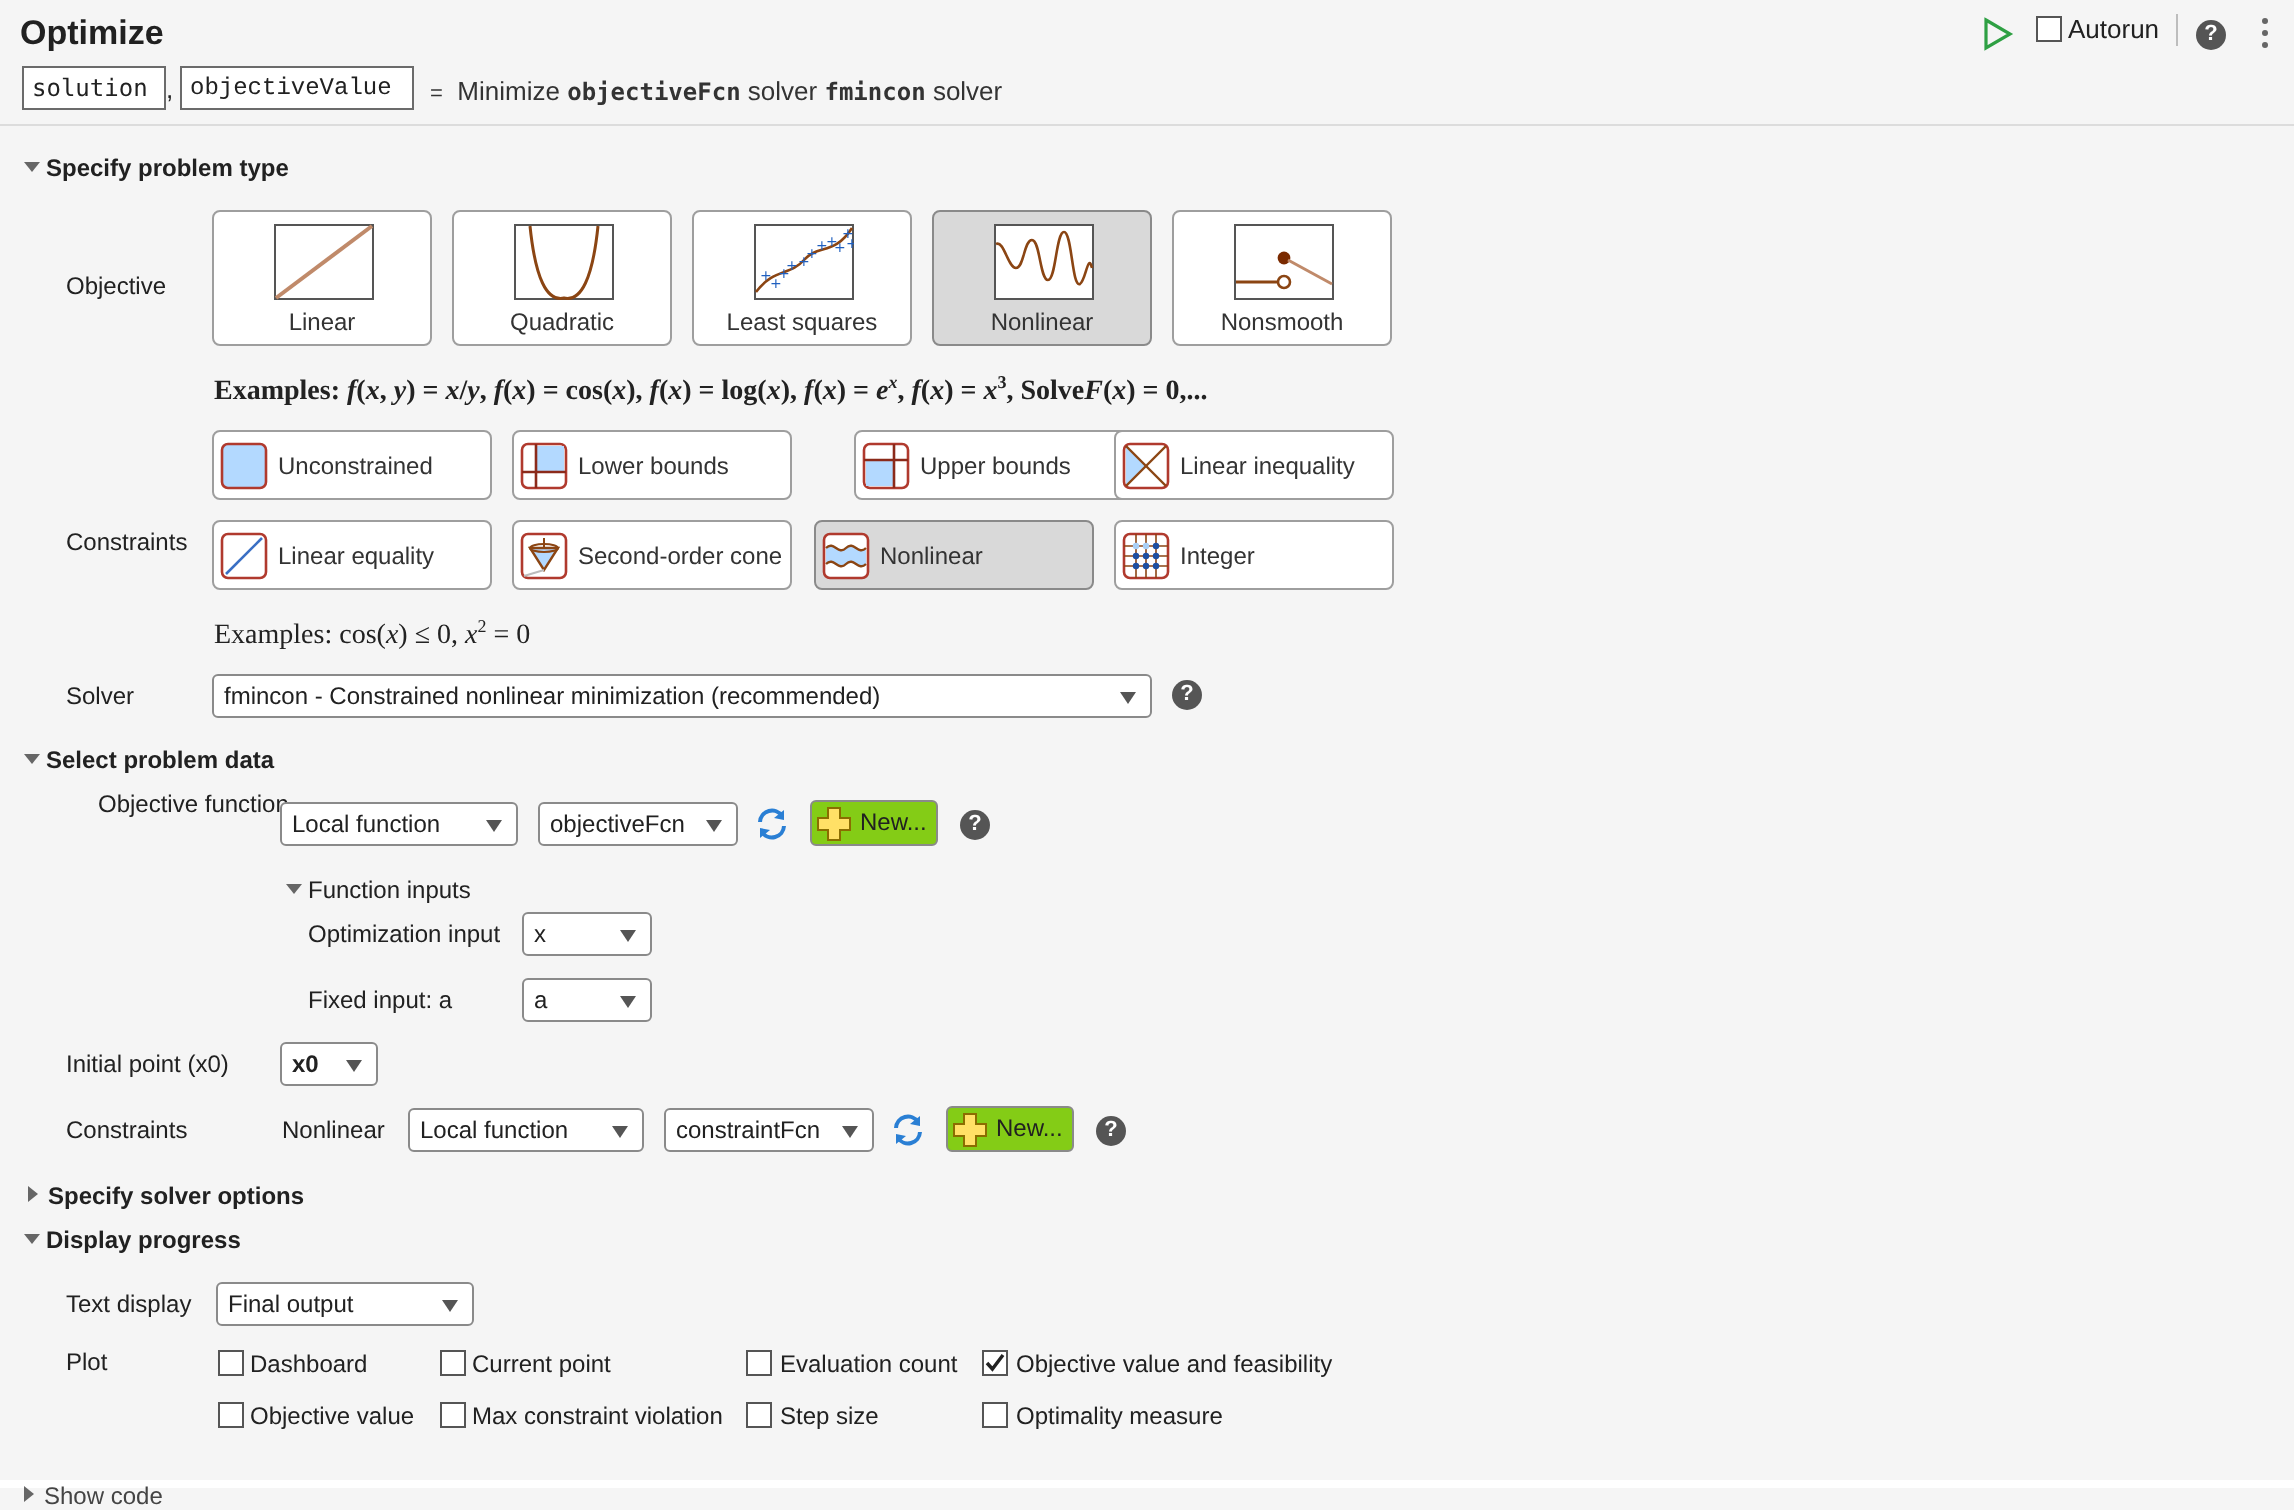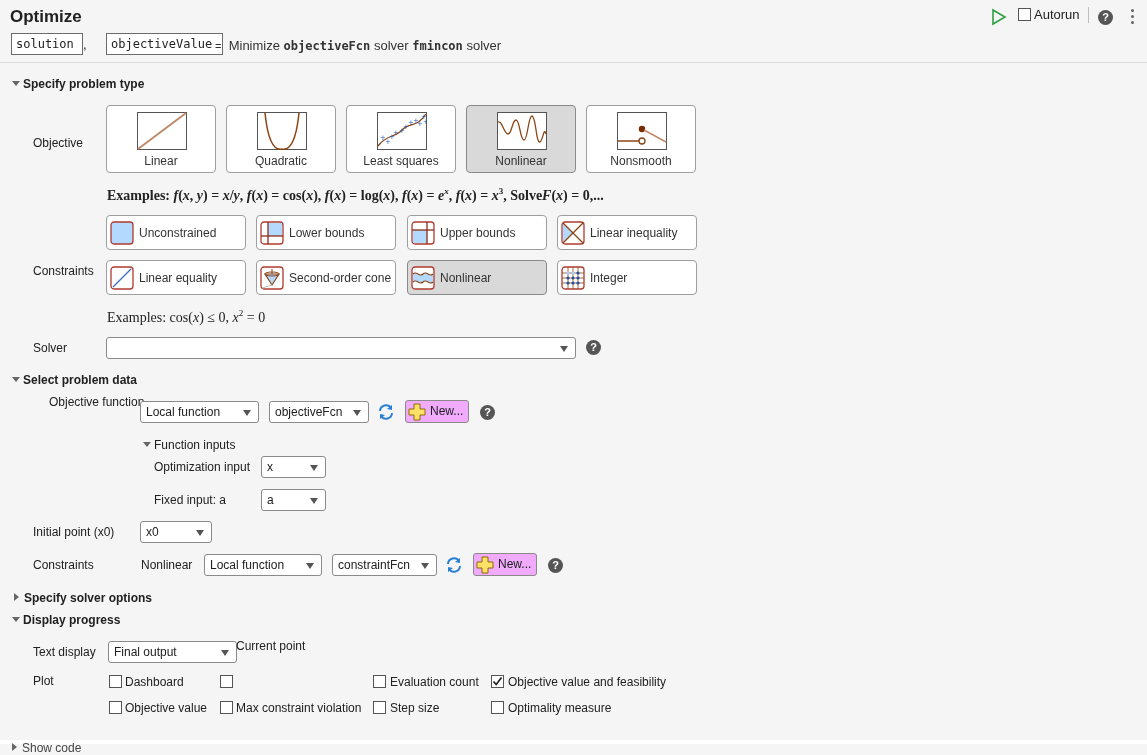--- a/index.html
+++ b/index.html
@@ -56,39 +56,39 @@
   .examples { font-family: "Liberation Serif", serif; font-size: 14px; color: #222; }
   .examples i { font-style: italic; }
 
   .dd {
     height: 22px; border: 1px solid #8a8a8a; border-radius: 3px; background: #fff;
     font-size: 12px; line-height: 20px; padding-left: 5px; color: #212121; cursor: pointer;
   }
   .dd .arrow { position: absolute; right: 7px; top: 8px; width: 0; height: 0; border-left: 4px solid transparent; border-right: 4px solid transparent; border-top: 6px solid #555; }
   .refresh { width: 18px; height: 18px; }
   .new-btn {
-    height: 23px; border: 1px solid #8a8a8a; border-radius: 3px; background: #f0abfc; cursor: pointer;
+    height: 23px; border: 1px solid #8a8a8a; border-radius: 3px; background: #84cc16; cursor: pointer;
     font-size: 12px; line-height: 21px; color: #212121;
   }
   .new-btn svg { position: absolute; left: 2px; top: 2px; }
   .new-btn .cap { position: absolute; left: 24px; top: 0; }
 
   .cb { width: 13px; height: 13px; border: 1px solid #555; background: #fff; }
   .cb-label { font-size: 12px; color: #212121; white-space: nowrap; }
   .footer { left: 0; top: 740px; width: 1147px; height: 15px; background: #f5f5f5; border-top: 4px solid #fff; }
   .showcode { left: 12px; top: 741px; font-size: 12px; color: #444; }
 </style>
 </head>
 <body>
 
 <div class="abs title">Optimize</div>
 
 <div class="abs outbox" style="left:11px;width:72px;">solution</div>
 <div class="abs comma">,</div>
-<div class="abs outbox" style="left:106px;width:117px;">objectiveValue</div>
+<div class="abs outbox" style="left:90px;width:117px;font-family:Liberation Mono, monospace;">objectiveValue</div>
 
 <div class="abs summary">
   <span style="font-size:11px;">=</span>&nbsp;
   <span>Minimize</span>
   <span class="mono">objectiveFcn</span>
   <span>solver</span>
   <span class="mono">fmincon</span>
   <span>solver</span>
 </div>
 
@@ -180,21 +180,21 @@
 </div>
 <div class="abs con-btn" style="left:256px;top:215px;">
   <svg width="24" height="24" viewBox="0 0 24 24">
     <rect x="1" y="1" width="22" height="22" rx="3" fill="#fff" stroke="#b03a2e" stroke-width="1.3"></rect>
     <rect x="8" y="2" width="14" height="13" fill="#b3d9ff"></rect>
     <line x1="8" y1="1" x2="8" y2="23" stroke="#8b2a1a" stroke-width="1.3"></line>
     <line x1="1" y1="15" x2="23" y2="15" stroke="#8b2a1a" stroke-width="1.3"></line>
   </svg>
   <div class="cap">Lower bounds</div>
 </div>
-<div class="abs con-btn" style="left:407px;top:215px;padding-left:37px;">
+<div class="abs con-btn" style="left:427px;top:215px;padding-left:37px;">
   <svg width="24" height="24" viewBox="0 0 24 24">
     <rect x="1" y="1" width="22" height="22" rx="3" fill="#fff" stroke="#b03a2e" stroke-width="1.3"></rect>
     <rect x="2" y="9" width="14" height="13" fill="#b3d9ff"></rect>
     <line x1="16" y1="1" x2="16" y2="23" stroke="#8b2a1a" stroke-width="1.3"></line>
     <line x1="1" y1="9" x2="23" y2="9" stroke="#8b2a1a" stroke-width="1.3"></line>
   </svg>
   <div class="cap">Upper bounds</div>
 </div>
 <div class="abs con-btn" style="left:557px;top:215px;">
   <svg width="24" height="24" viewBox="0 0 24 24">
@@ -260,20 +260,21 @@
   <div class="cap">Integer</div>
 </div>
 
 <div class="abs examples" style="left:107px;top:308px;">
   <span>Examples:</span>
   cos(<i>x</i>) ≤ 0, <i>x</i><sup style="font-size:9px">2</sup> = 0
 </div>
 
 <div class="abs label" style="left:33px;top:341px;">Solver</div>
 <div class="abs dd" style="left:106px;top:337px;width:470px;">
+  <span>fmincon - Constrained nonlinear minimization (recommended)</span>
   <span class="arrow"></span>
 </div>
 <div class="abs help" style="left:586px;top:340px;"><span>?</span></div>
 
 <div class="abs section" style="left:12px;top:373px;">
   <span class="tri-down"></span><span>Select problem data</span>
 </div>
 
 <div class="abs label" style="left:33px;top:395px;margin-left:16px;">Objective function</div>
 <div class="abs dd" style="left:140px;top:401px;width:119px;">
@@ -310,21 +311,21 @@
   <span class="arrow"></span>
 </div>
 
 <div class="abs label" style="left:154px;top:493px;">Fixed input: a</div>
 <div class="abs dd" style="left:261px;top:489px;width:65px;">
   <span>a</span>
   <span class="arrow"></span>
 </div>
 
 <div class="abs label" style="left:33px;top:525px;">Initial point (x0)</div>
-<div class="abs dd" style="left:140px;top:521px;width:72px;">
+<div class="abs dd" style="left:140px;top:521px;width:49px;font-weight:bold;">
   <span>x0</span>
   <span class="arrow"></span>
 </div>
 
 <div class="abs label" style="left:33px;top:558px;">Constraints</div>
 <div class="abs label" style="left:141px;top:558px;">Nonlinear</div>
 <div class="abs dd" style="left:204px;top:554px;width:118px;">
   <span>Local function</span>
   <span class="arrow"></span>
 </div>
@@ -360,21 +361,21 @@
 <div class="abs dd" style="left:108px;top:641px;width:129px;">
   <span>Final output</span>
   <span class="arrow"></span>
 </div>
 
 <div class="abs label" style="left:33px;top:674px;">Plot</div>
 
 <div class="abs cb" style="left:109px;top:675px;"></div>
 <div class="abs cb-label" style="left:125px;top:675px;">Dashboard</div>
 <div class="abs cb" style="left:220px;top:675px;"></div>
-<div class="abs cb-label" style="left:236px;top:639px;">Current point</div>
+<div class="abs cb-label" style="left:236px;top:675px;">Current point</div>
 <div class="abs cb" style="left:373px;top:675px;"></div>
 <div class="abs cb-label" style="left:390px;top:675px;">Evaluation count</div>
 <div class="abs cb" style="left:491px;top:675px;">
   <svg width="11" height="11" viewBox="0 0 11 11" style="position:absolute;left:0;top:0;">
     <path d="M1.5,5.5 L4.2,8.5 L9.5,1.5" fill="none" stroke="#222" stroke-width="1.7"></path>
   </svg>
 </div>
 <div class="abs cb-label" style="left:508px;top:675px;">Objective value and feasibility</div>
 
 <div class="abs cb" style="left:109px;top:701px;"></div>

